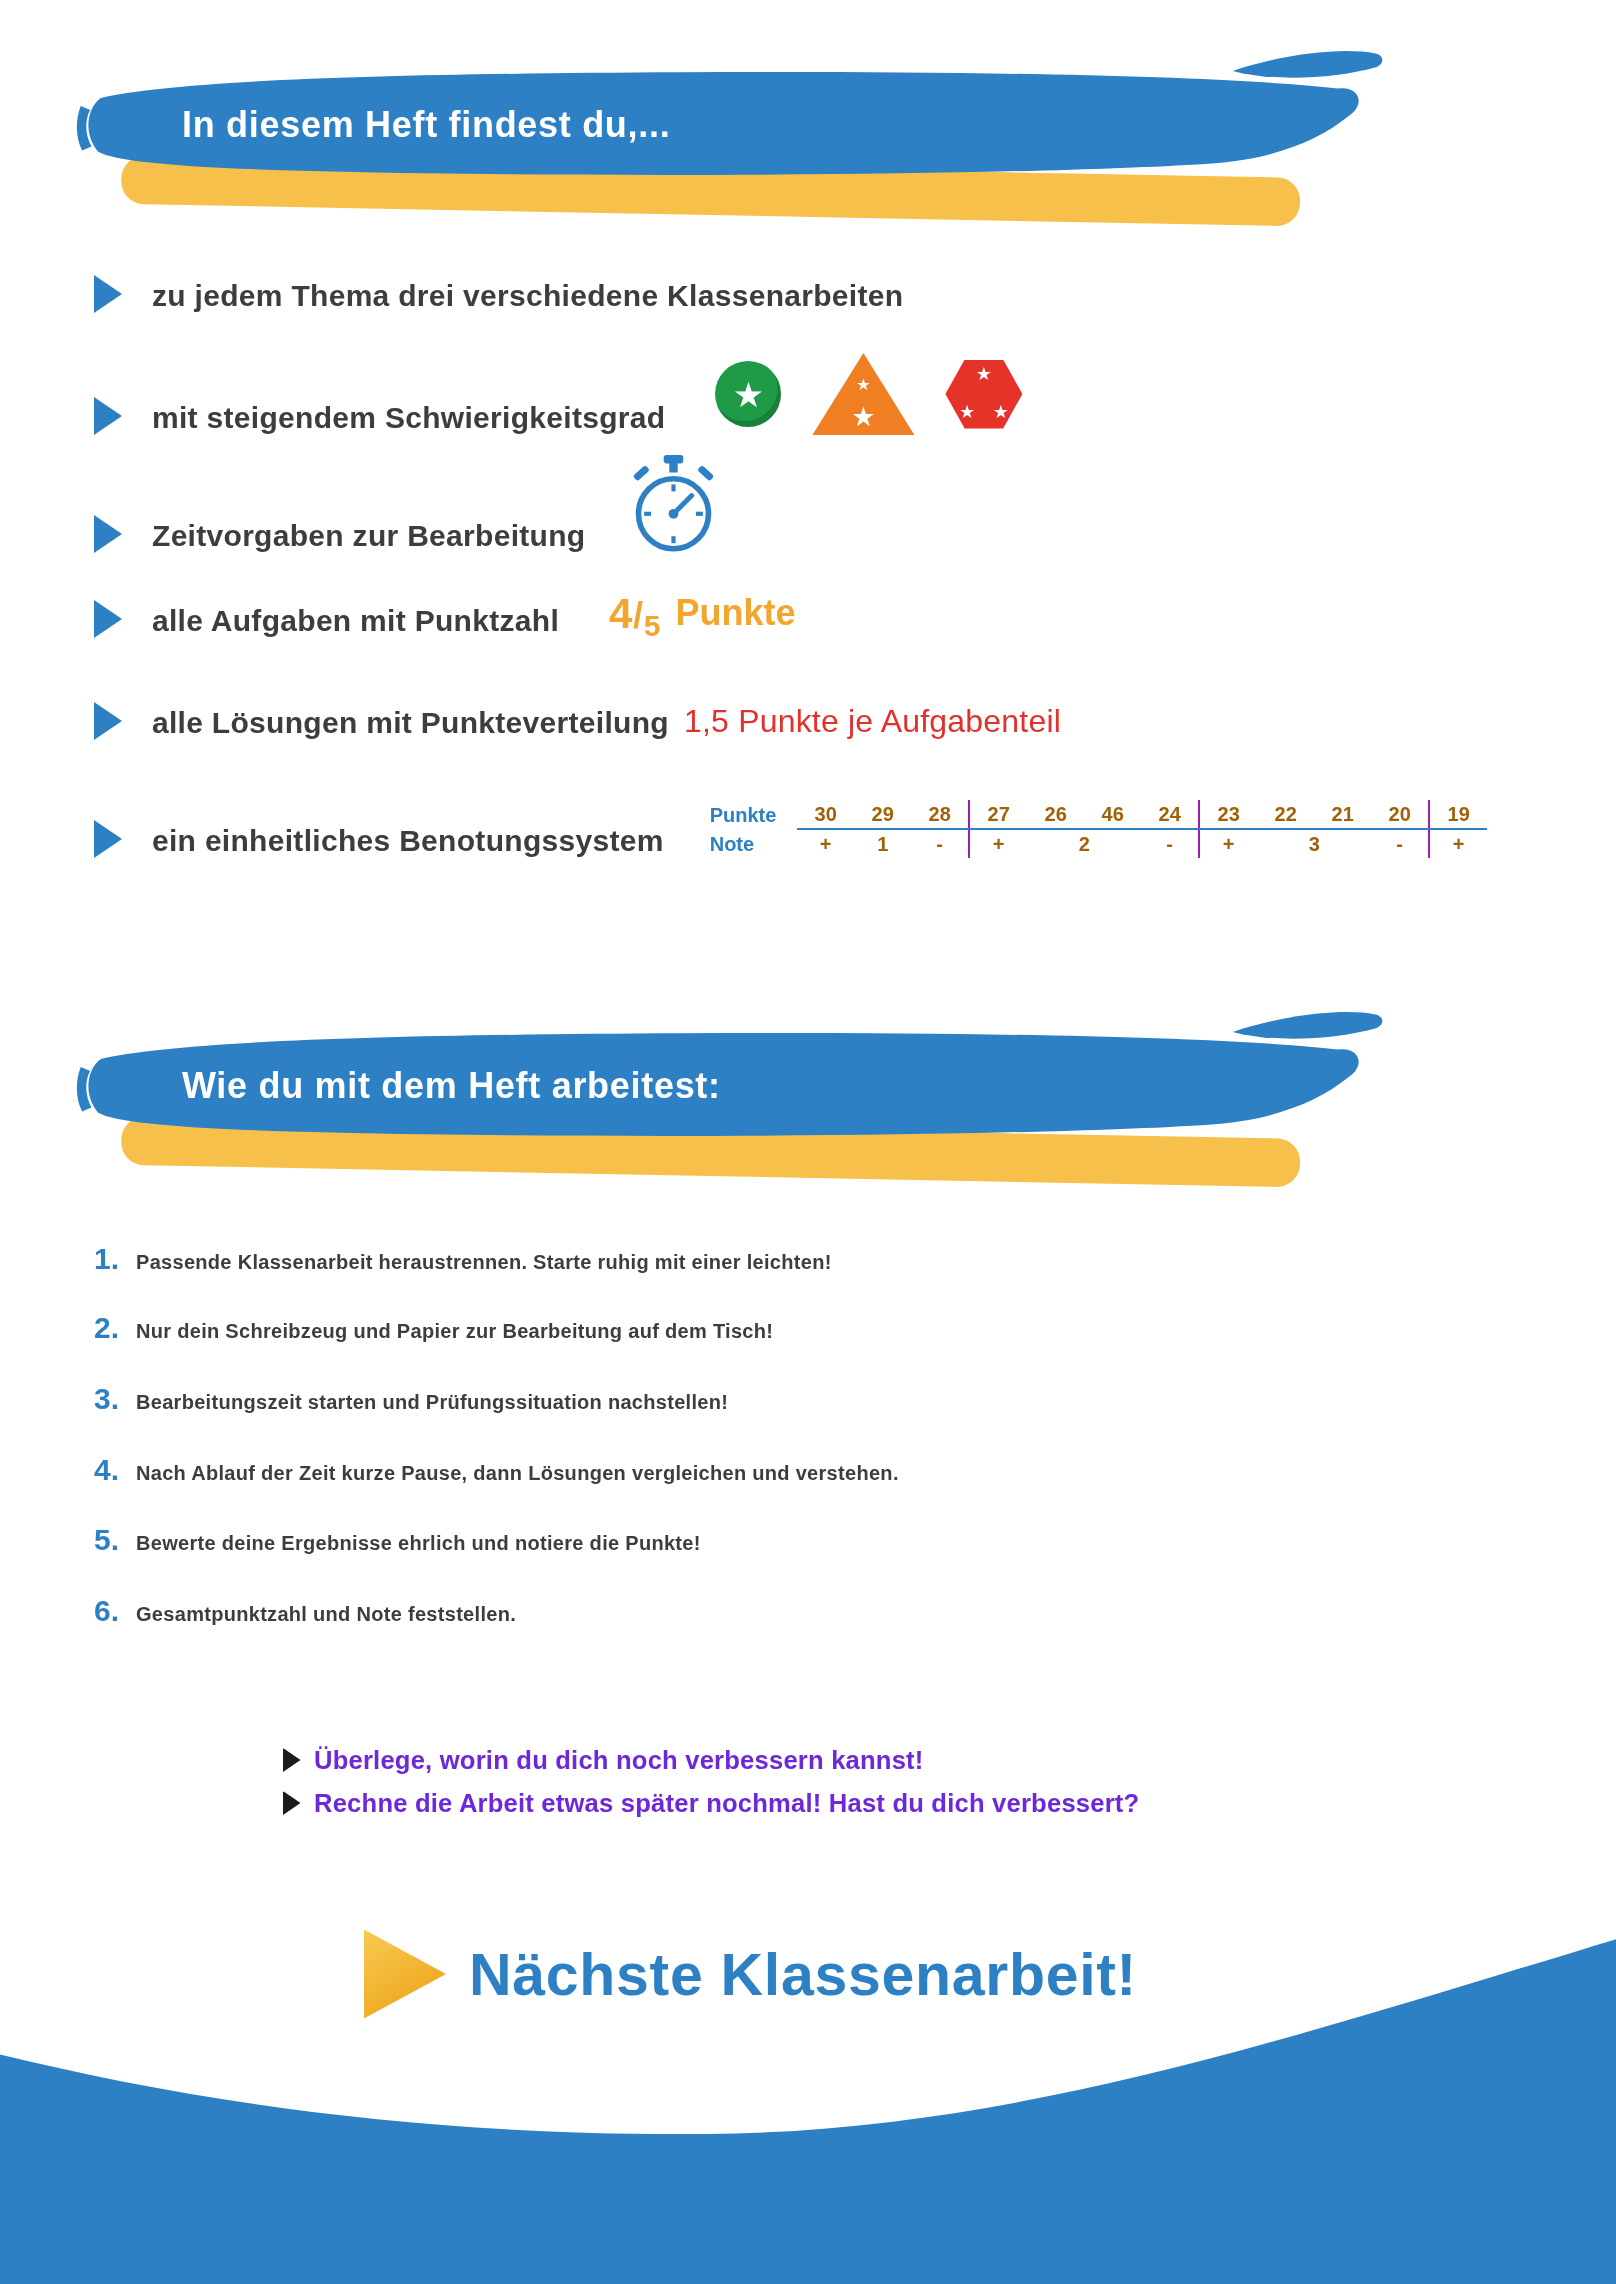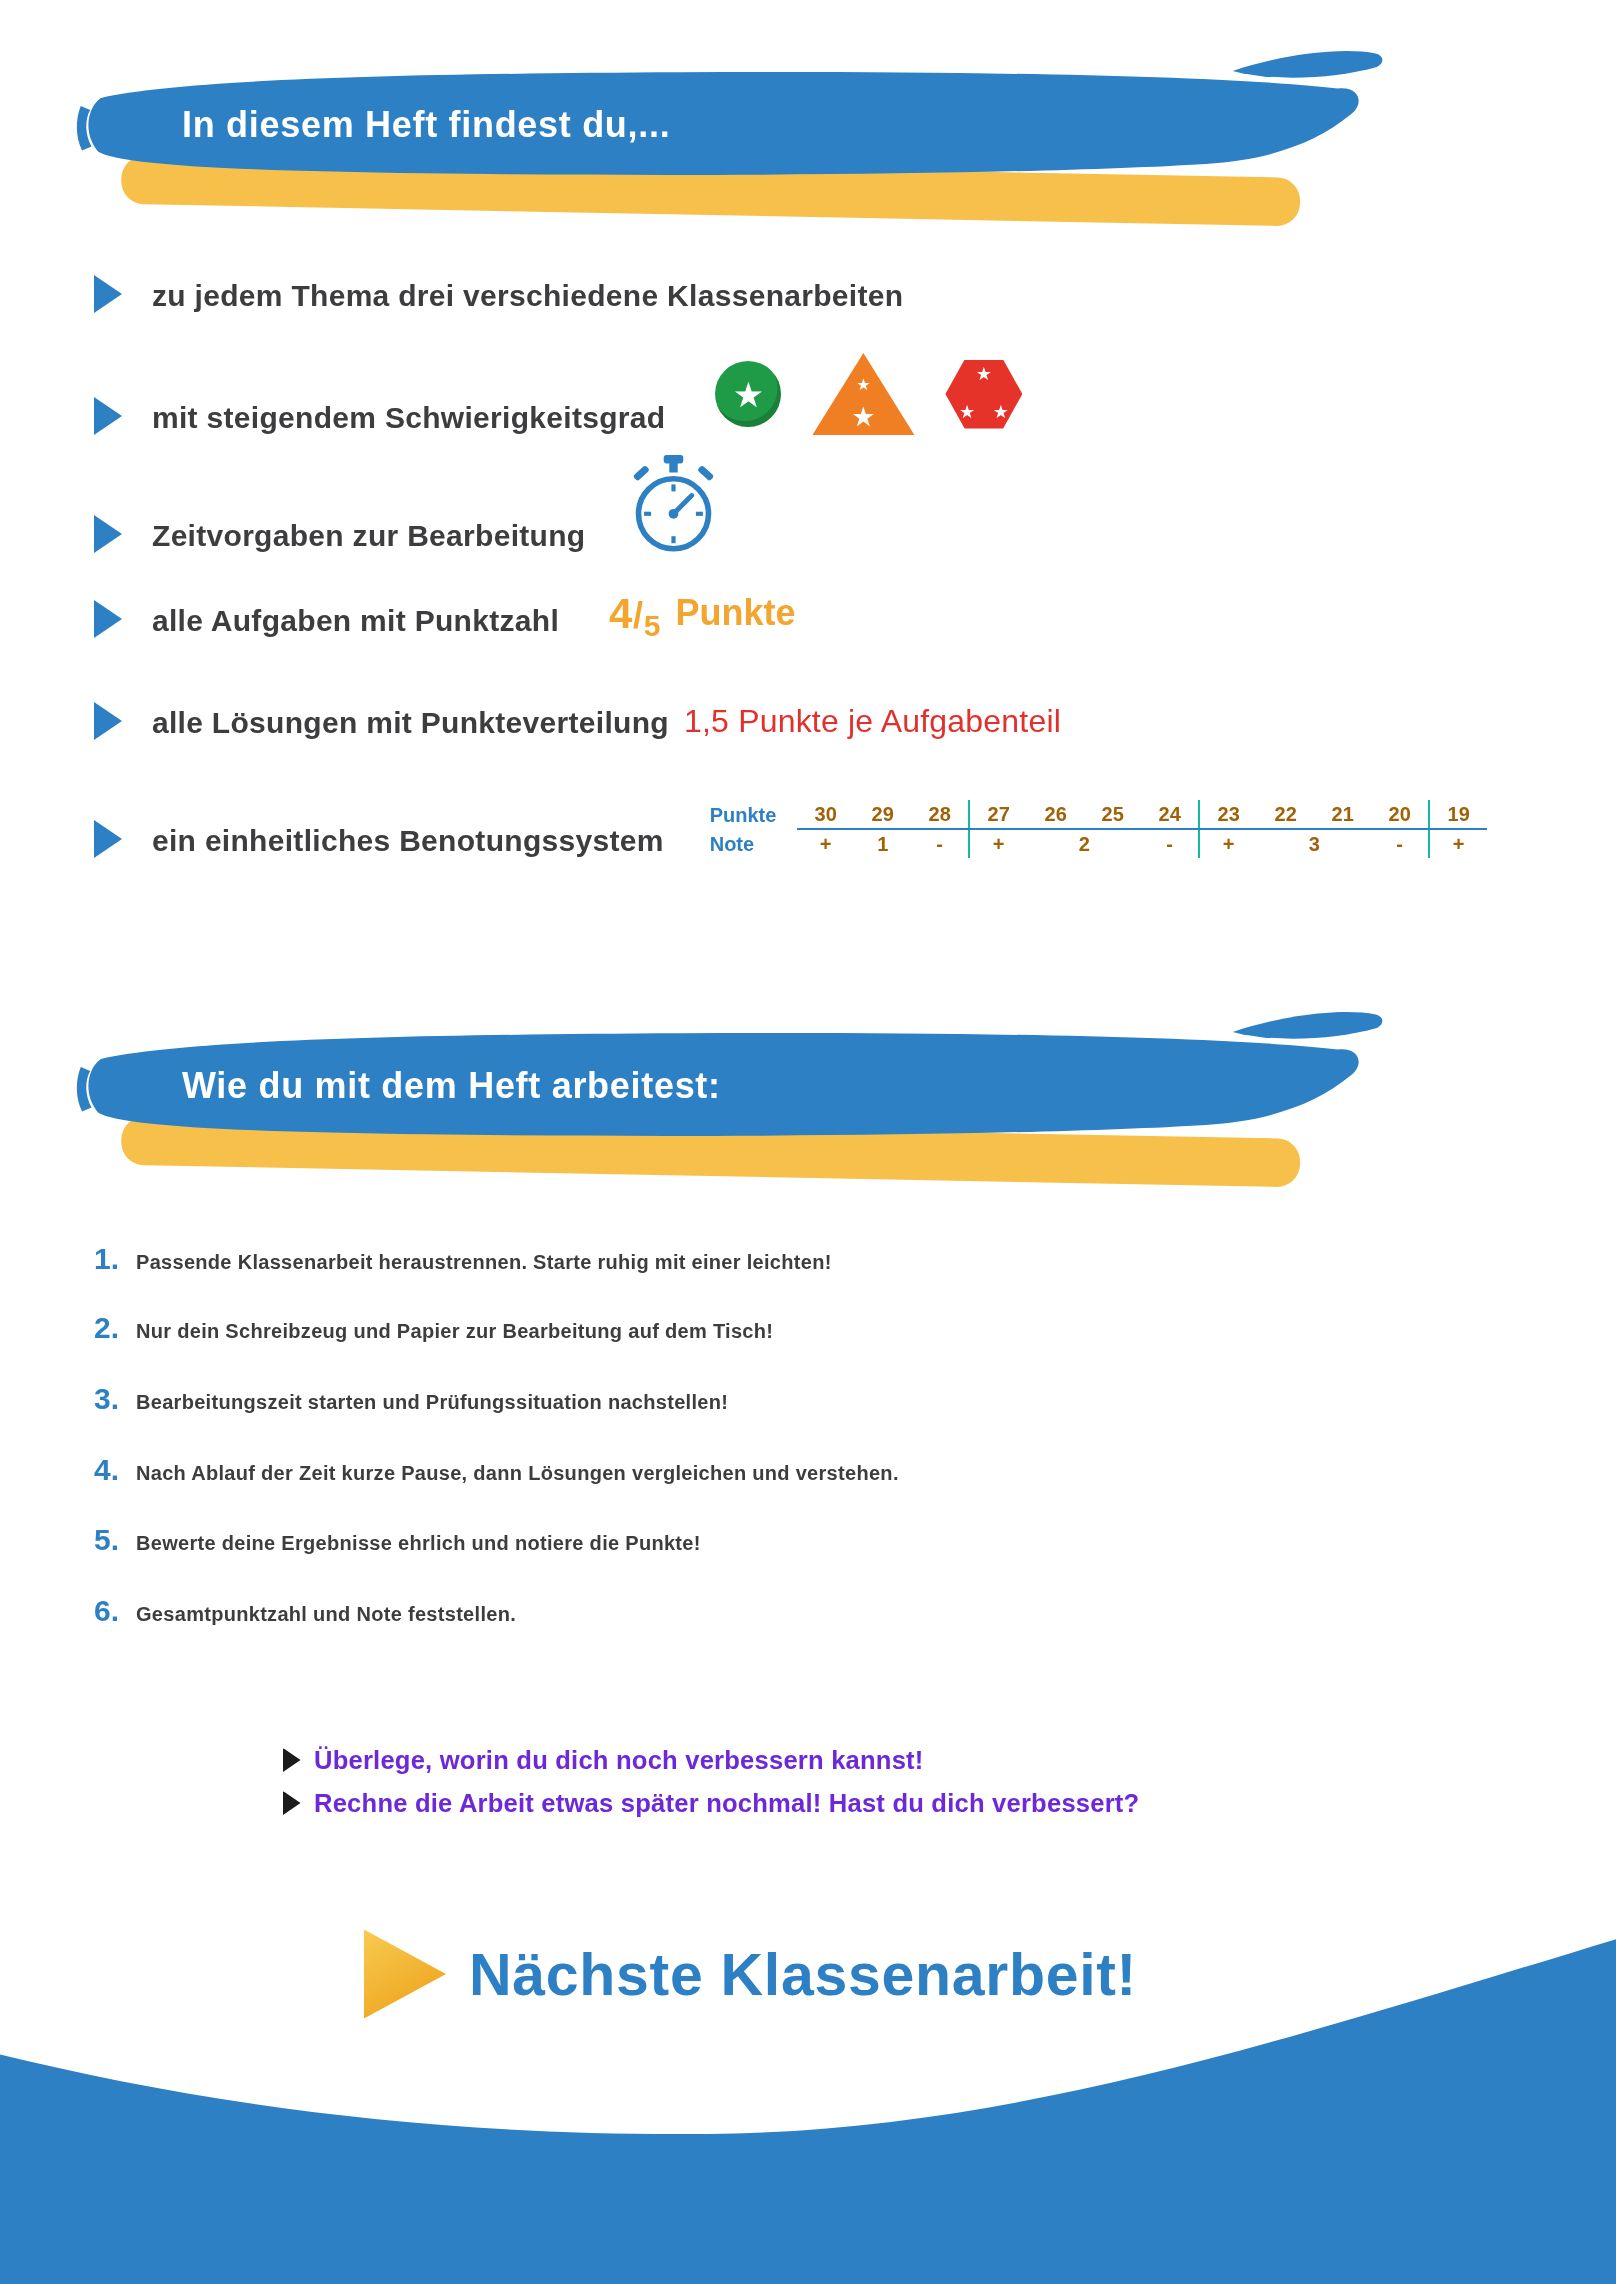--- a/index.html
+++ b/index.html
@@ -80,21 +80,21 @@
   .grade-table td{padding:2px 0;line-height:24px;}
   .gt-lbl{
     color:#2e80c4;font-weight:bold;font-size:20px;text-align:left;
     padding-right:13.5px !important;min-width:74px;
   }
   .gt-num{
     color:#a16207;font-weight:bold;font-size:20px;text-align:center;
     min-width:57px;
   }
   .gt-u{border-bottom:2px solid #2e80c4;}
-  .gt-sep{border-left:2px solid #14b8a6;}
+  .gt-sep{border-left:2px solid #a21caf;}
 
   
   .step-row{
     position:absolute;left:94px;transform:translateY(-50%);
     display:flex;align-items:baseline;white-space:nowrap;
   }
   .step-num{
     color:#2e80c4;font-weight:bold;font-size:30px;width:42px;flex:0 0 auto;
   }
   .step-text{font-size:20px;font-weight:bold;color:#3d3d3f;letter-spacing:0.3px;}
@@ -208,21 +208,21 @@
     <span class="feat-text">ein einheitliches Benotungssystem</span>
     <table class="grade-table">
       <tbody>
         <tr>
           <td class="gt-lbl">Punkte</td>
           <td class="gt-num gt-u">30</td>
           <td class="gt-num gt-u">29</td>
           <td class="gt-num gt-u">28</td>
           <td class="gt-num gt-u gt-sep">27</td>
           <td class="gt-num gt-u">26</td>
-          <td class="gt-num gt-u">25</td>
+          <td class="gt-num gt-u">46</td>
           <td class="gt-num gt-u">24</td>
           <td class="gt-num gt-u gt-sep">23</td>
           <td class="gt-num gt-u">22</td>
           <td class="gt-num gt-u">21</td>
           <td class="gt-num gt-u">20</td>
           <td class="gt-num gt-u gt-sep">19</td>
         </tr>
         <tr>
           <td class="gt-lbl">Note</td>
           <td class="gt-num">+</td>

